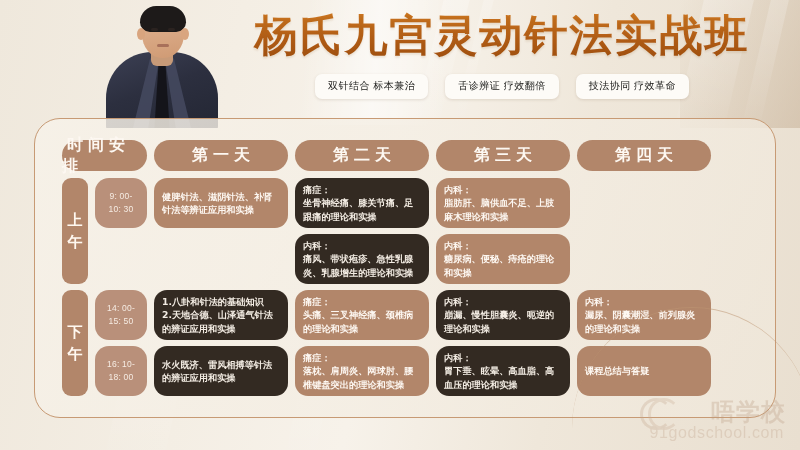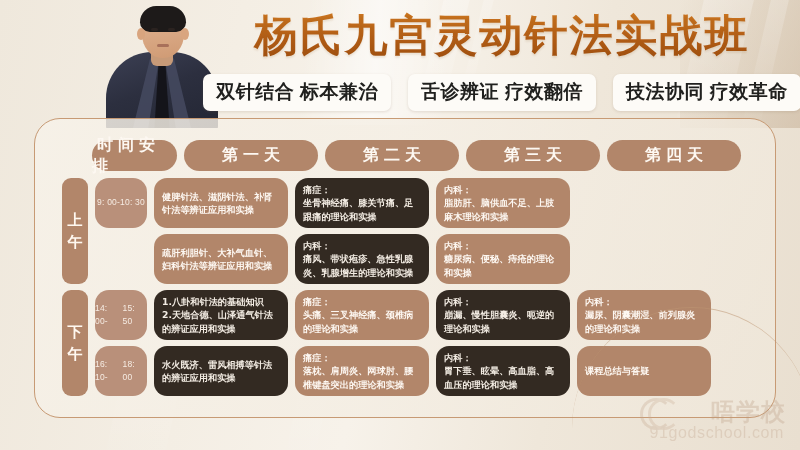--- a/index.html
+++ b/index.html
@@ -51,48 +51,48 @@
     font-family:"DejaVu Sans","Liberation Sans",sans-serif;
     font-size:43px;font-weight:bold;letter-spacing:2px;
     color:#b45f18;
     background:linear-gradient(180deg,#cf7a22 0%,#b65f17 52%,#9d4c0e 100%);
     -webkit-background-clip:text;background-clip:text;-webkit-text-fill-color:transparent;
     text-shadow:0 2px 2px rgba(140,80,20,.12);
     white-space:nowrap;}
 
   .pills{position:absolute;left:222px;top:74px;width:560px;display:flex;gap:17px;justify-content:center;}
   .pill{background:#fdfbf7;border-radius:7px;padding:5px 13px 6px;
-    font-size:19px;font-weight:bold;color:#20201e;white-space:nowrap;
+    font-size:10px;font-weight:normal;color:#20201e;white-space:nowrap;
     box-shadow:0 1px 3px rgba(120,95,70,.18);letter-spacing:.5px;}
 
   
   .panel{position:absolute;left:34px;top:118px;width:742px;height:300px;
     border:1px solid #c79a74;border-radius:26px;box-sizing:border-box;
     background:linear-gradient(120deg,rgba(247,242,233,.85),rgba(240,232,219,.7));}
 
   .grid{position:absolute;left:62px;top:140px;width:706px;}
   .row{display:flex;gap:7px;margin-bottom:6px;}
-  .hdr-row{margin-bottom:7px;margin-left:30px;}
+  .hdr-row{margin-bottom:7px;}
 
   .h-cell{height:31px;border-radius:16px;background:#b2866a;
     display:flex;align-items:center;justify-content:center;
     color:#fdf8f2;font-size:16px;font-weight:bold;letter-spacing:5px;text-indent:5px;
     font-family:"DejaVu Sans","Liberation Sans",sans-serif;}
   .c-time{width:85px;}
   .c-day{width:134px;}
 
   
   .timecol{width:85px;display:flex;gap:7px;}
   .ampm{width:26px;border-radius:9px;background:#b2866a;color:#fff8f0;
     display:flex;flex-direction:column;align-items:center;justify-content:center;
     font-size:15px;font-weight:bold;line-height:1.5;
     font-family:"DejaVu Sans","Liberation Sans",sans-serif;}
   .slotwrap{width:52px;display:flex;flex-direction:column;gap:6px;}
   .slot{height:50px;border-radius:14px;background:#b9907a;color:#f6ece3;
-    display:flex;flex-direction:row;align-items:center;justify-content:center;
+    display:flex;flex-direction:column;align-items:center;justify-content:center;
     font-size:8.5px;line-height:1.55;letter-spacing:.2px;}
 
   .cell{border-radius:13px;padding:6px 8px;box-sizing:border-box;
     font-size:9.2px;line-height:1.45;font-weight:bold;
     font-family:"DejaVu Sans","Liberation Sans",sans-serif;
     display:flex;flex-direction:column;justify-content:center;}
   .cell.w-day{width:134px;height:50px;}
   .cell.dark{background:#332a22;color:#f3ece3;}
   .cell.light{background:#b2866a;color:#fdf7f1;}
   .cell .lead{display:block;}
@@ -175,24 +175,20 @@
           </div>
         </div>
       </div>
 
 
       <div class="bigcol">
         <div class="cell w-day light">
 
           <span class="body">健脾针法、滋阴针法、补肾针法等辨证应用和实操</span>
         </div>
-        <div class="cell w-day light">
-
-          <span class="body">疏肝利胆针、大补气血针、妇科针法等辨证应用和实操</span>
-        </div>
       </div>
 
       <div class="bigcol">
         <div class="cell w-day dark">
           <span class="lead">痛症：</span>
           <span class="body">坐骨神经痛、膝关节痛、足跟痛的理论和实操</span>
         </div>
         <div class="cell w-day dark">
           <span class="lead">内科：</span>
           <span class="body">痛风、带状疱疹、急性乳腺炎、乳腺增生的理论和实操</span>

